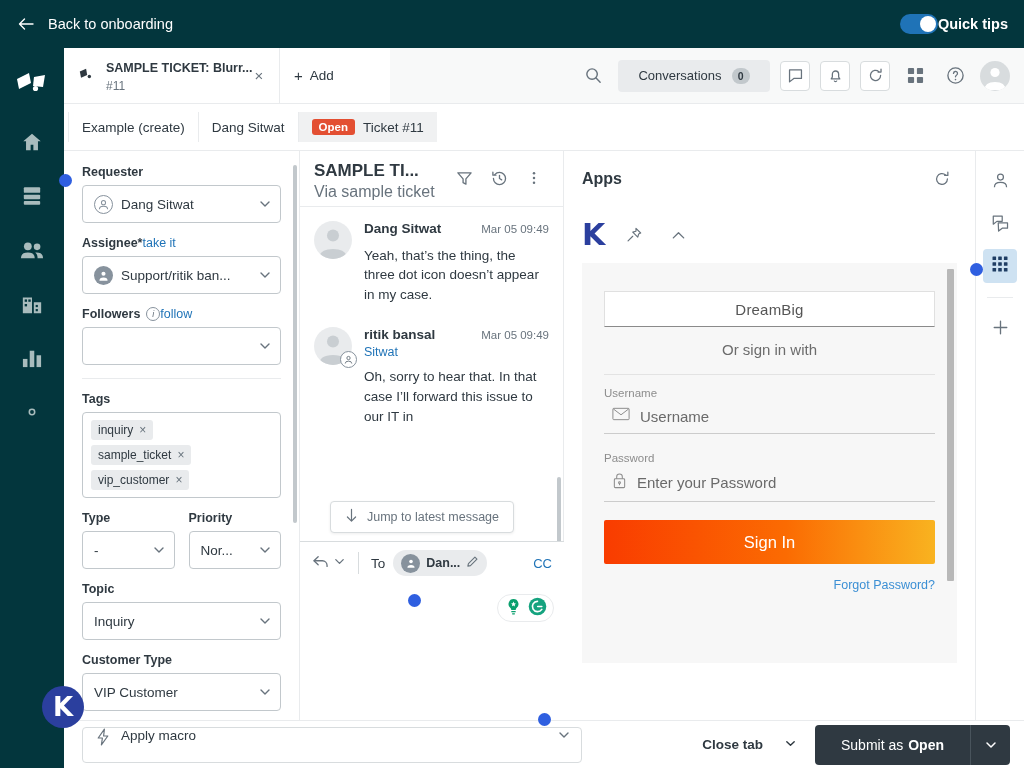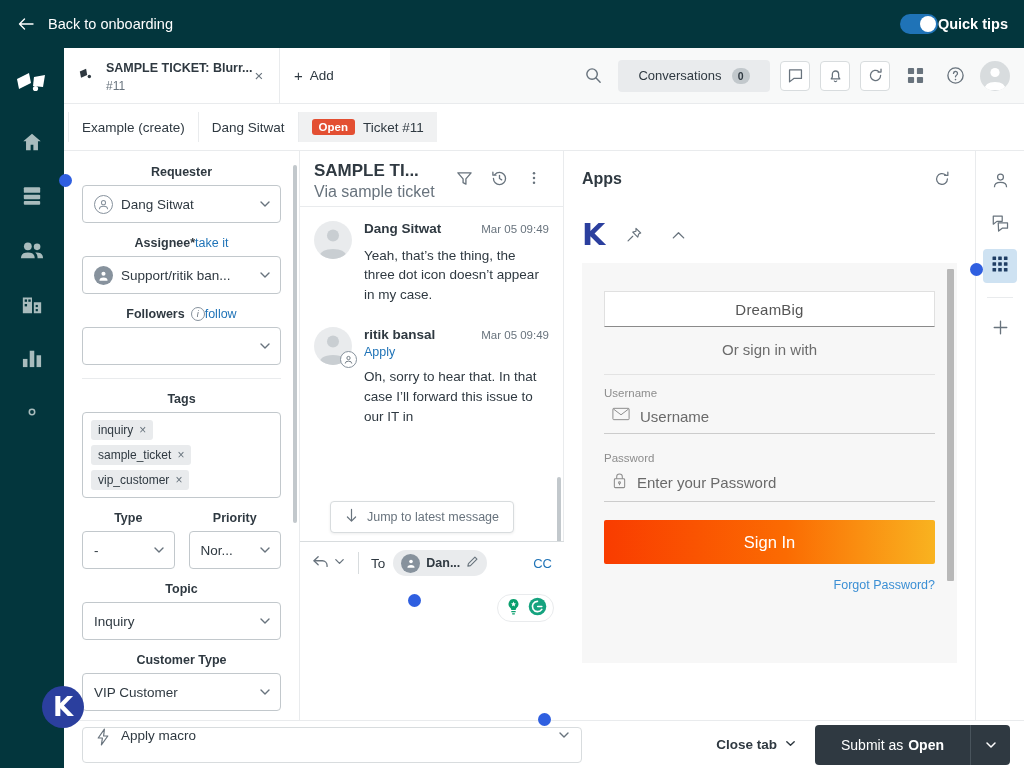--- a/index.html
+++ b/index.html
@@ -123,21 +123,21 @@
   }
 
   
   .props {
     position: absolute; top: 103px; left: 0; width: 236px; height: 617px;
     background: #fff; border-right: 1px solid #e9ebed; overflow: hidden;
     padding: 14px 18px 0 18px;
   }
   .field { margin-bottom: 13px; }
   .field-head {
-    display: flex; align-items: center; justify-content: center;
+    display: flex; align-items: center; justify-content: flex-start;
     margin-bottom: 6px;
   }
   .field-label { font-size: 12.5px; font-weight: bold; color: #2f3941; display: flex; align-items: center; gap: 6px; }
   .field-action { font-size: 12.5px; color: #1f73b7; cursor: pointer; }
   .select {
     height: 38px; border: 1px solid #c2c8cc; border-radius: 4px;
     display: flex; align-items: center; padding: 0 8px 0 11px; gap: 8px;
     background: #fff; cursor: pointer;
   }
   .select .val {
@@ -320,21 +320,21 @@
     background: #fff; border-top: 1px solid #e9ebed; display: flex;
     align-items: center; padding-left: 18px;
   }
   .macro-select {
     width: 500px; height: 36px; border: 1px solid #d8dcde; border-radius: 4px;
     display: flex; gap: 10px; padding: 0 10px 0 12px;
     cursor: pointer; background: #fff;
   }
   .macro-select .mv { flex: 1; font-size: 13.5px; color: #2f3941; }
   .close-tab {
-    margin-left: auto; display: flex; align-items: center; gap: 7px;
+    margin-left: auto; display: flex; align-items: center; gap: 21px;
     font-size: 13.5px; font-weight: bold; color: #2f3941; cursor: pointer;
     padding-right: 18px;
   }
   .submit-group { display: flex; align-items: stretch; height: 40px; margin-right: 14px; }
   .submit-main {
     background: #2f3941; color: #fff; font-size: 14px; display: flex;
     align-items: center; padding: 0 26px; border-radius: 4px 0 0 4px; cursor: pointer;
     gap: 5px;
   }
   .submit-main b { font-weight: bold; }
@@ -732,21 +732,21 @@
                   <circle cx="6" cy="4.4" r="1.8"></circle>
                   <path d="M2.4 10.4q0-2.6 3.6-2.6t3.6 2.6"></path>
                 </svg>
             </span>
           </div>
           <div class="msg-main">
             <div class="msg-top">
               <span class="msg-name">ritik bansal</span>
               <span class="msg-time">Mar 05 09:49</span>
             </div>
-            <div class="msg-assign">Apply</div>
+            <div class="msg-assign">Sitwat</div>
             <div class="msg-text">
               <span>Oh, sorry to hear that. In that case I’ll forward this issue to our IT</span>
               <span>in</span>
             </div>
           </div>
         </div>
 
         <div class="jump-btn">
           <span>
             <svg width="13" height="15" viewBox="0 0 14 16" fill="none" stroke="#68737d" stroke-width="1.3">

